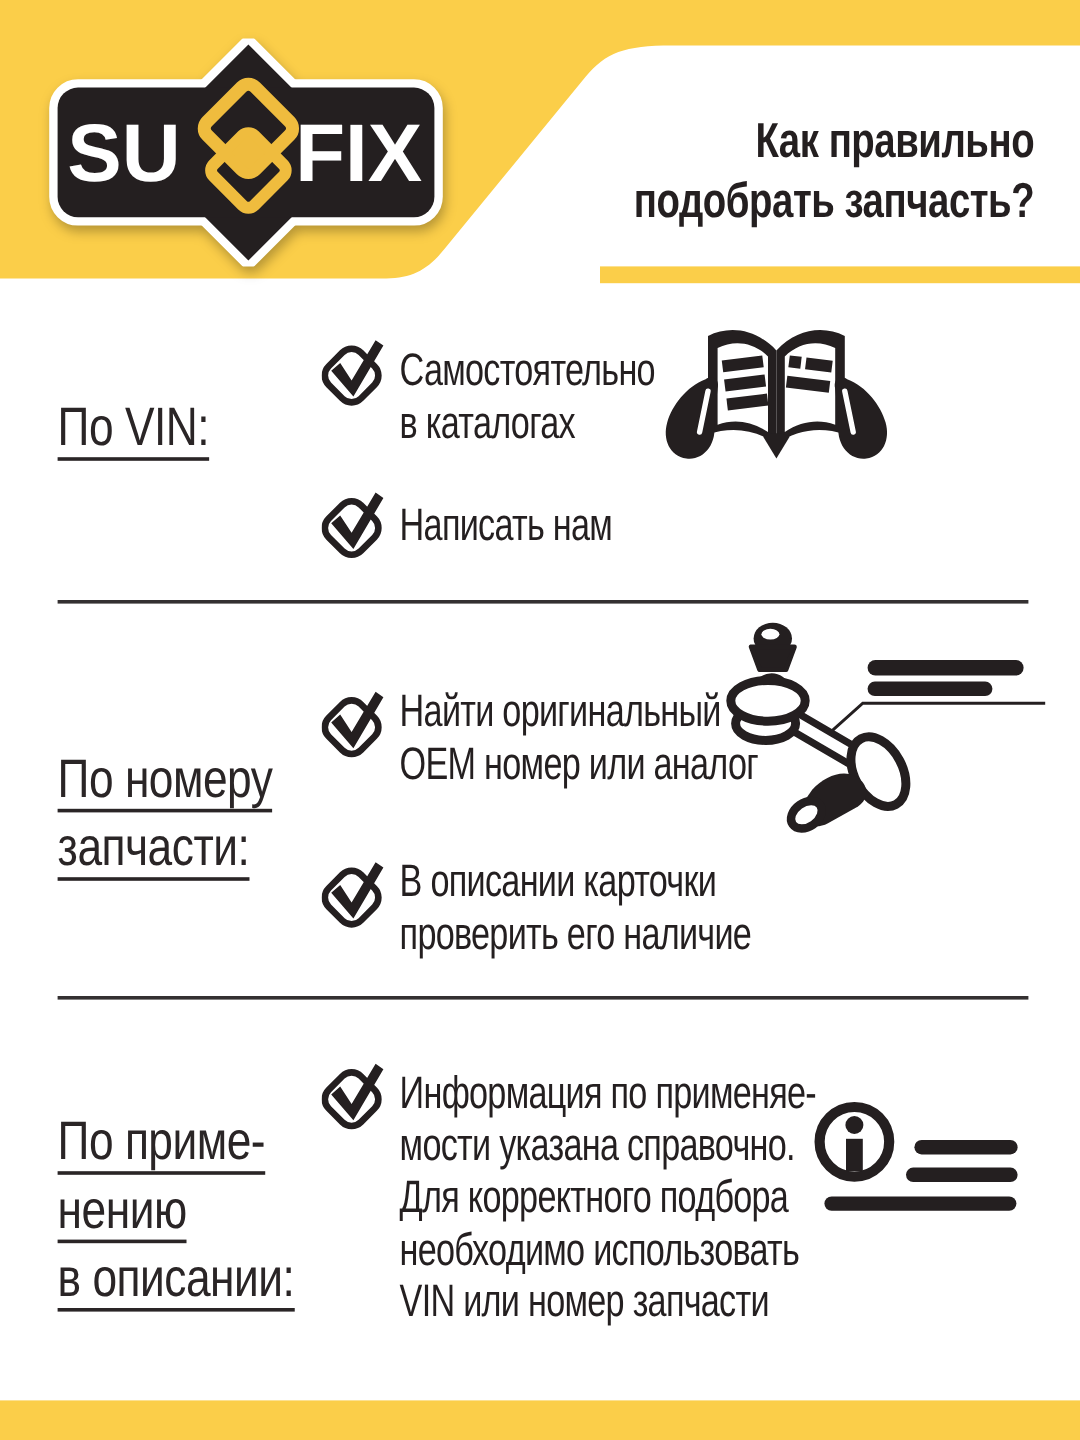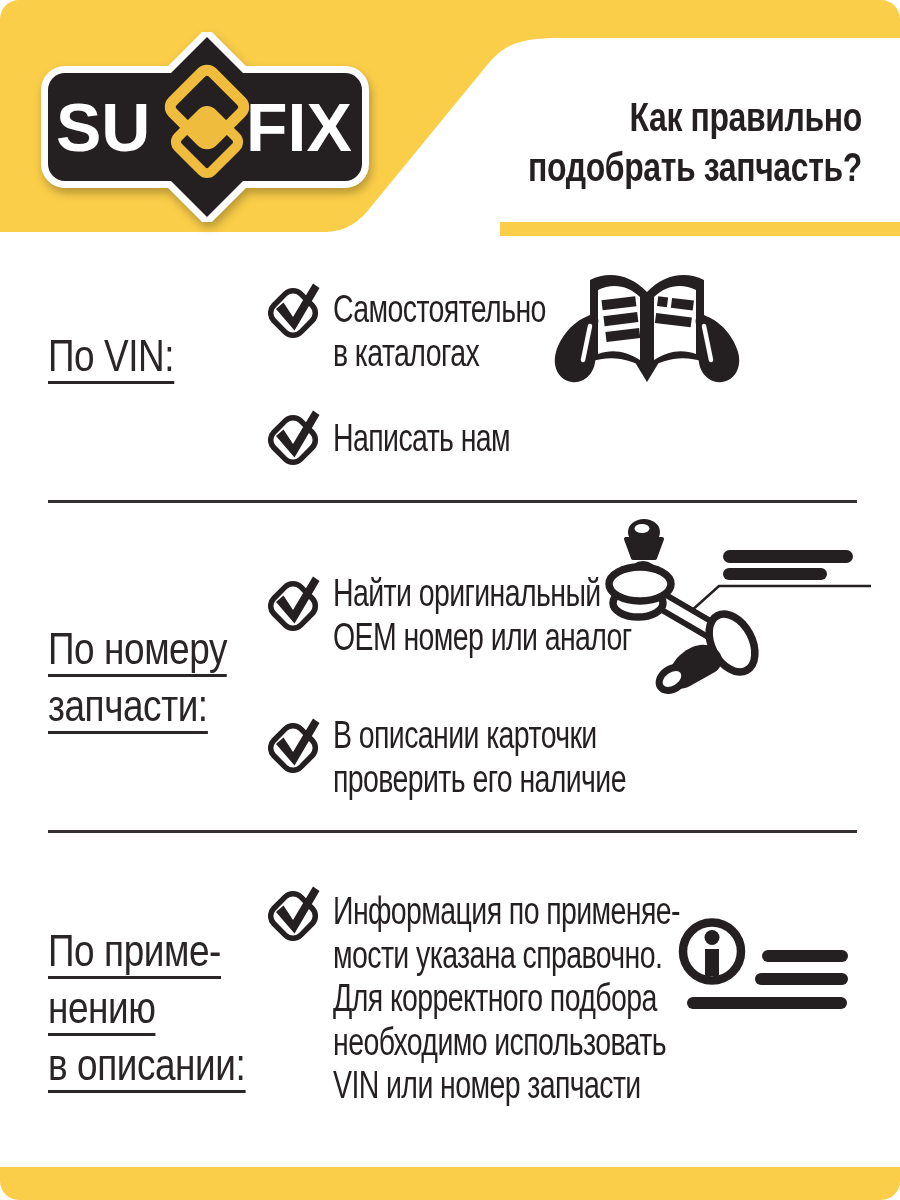--- a/index.html
+++ b/index.html
@@ -1,17 +1,17 @@
 <!DOCTYPE html>
 <html><head>
 <meta charset="utf-8">
 <style>
   html,body{margin:0;padding:0;}
   body{width:900px;height:1200px;background:#ffffff;font-family:"Liberation Sans", sans-serif;}
-  .canvas{position:relative;width:900px;height:1200px;overflow:hidden;background:#ffffff;border-radius:19px;}
+  .canvas{position:relative;width:900px;height:1200px;overflow:hidden;background:#ffffff;}
 
   
   .header-svg{position:absolute;left:0;top:0;}
   .logo-svg{position:absolute;left:40px;top:32px;filter:drop-shadow(2px 5px 5px rgba(0,0,0,0.28));}
   .title{
     position:absolute;top:92px;right:38px;text-align:right;
     font-size:41px;line-height:50px;font-weight:bold;color:#241f20;
     letter-spacing:-0.5px;transform:scaleX(0.78);transform-origin:100% 0;white-space:nowrap;
   }
   .title-bar{position:absolute;left:500px;top:222px;width:400px;height:14px;background:#fbce49;}

